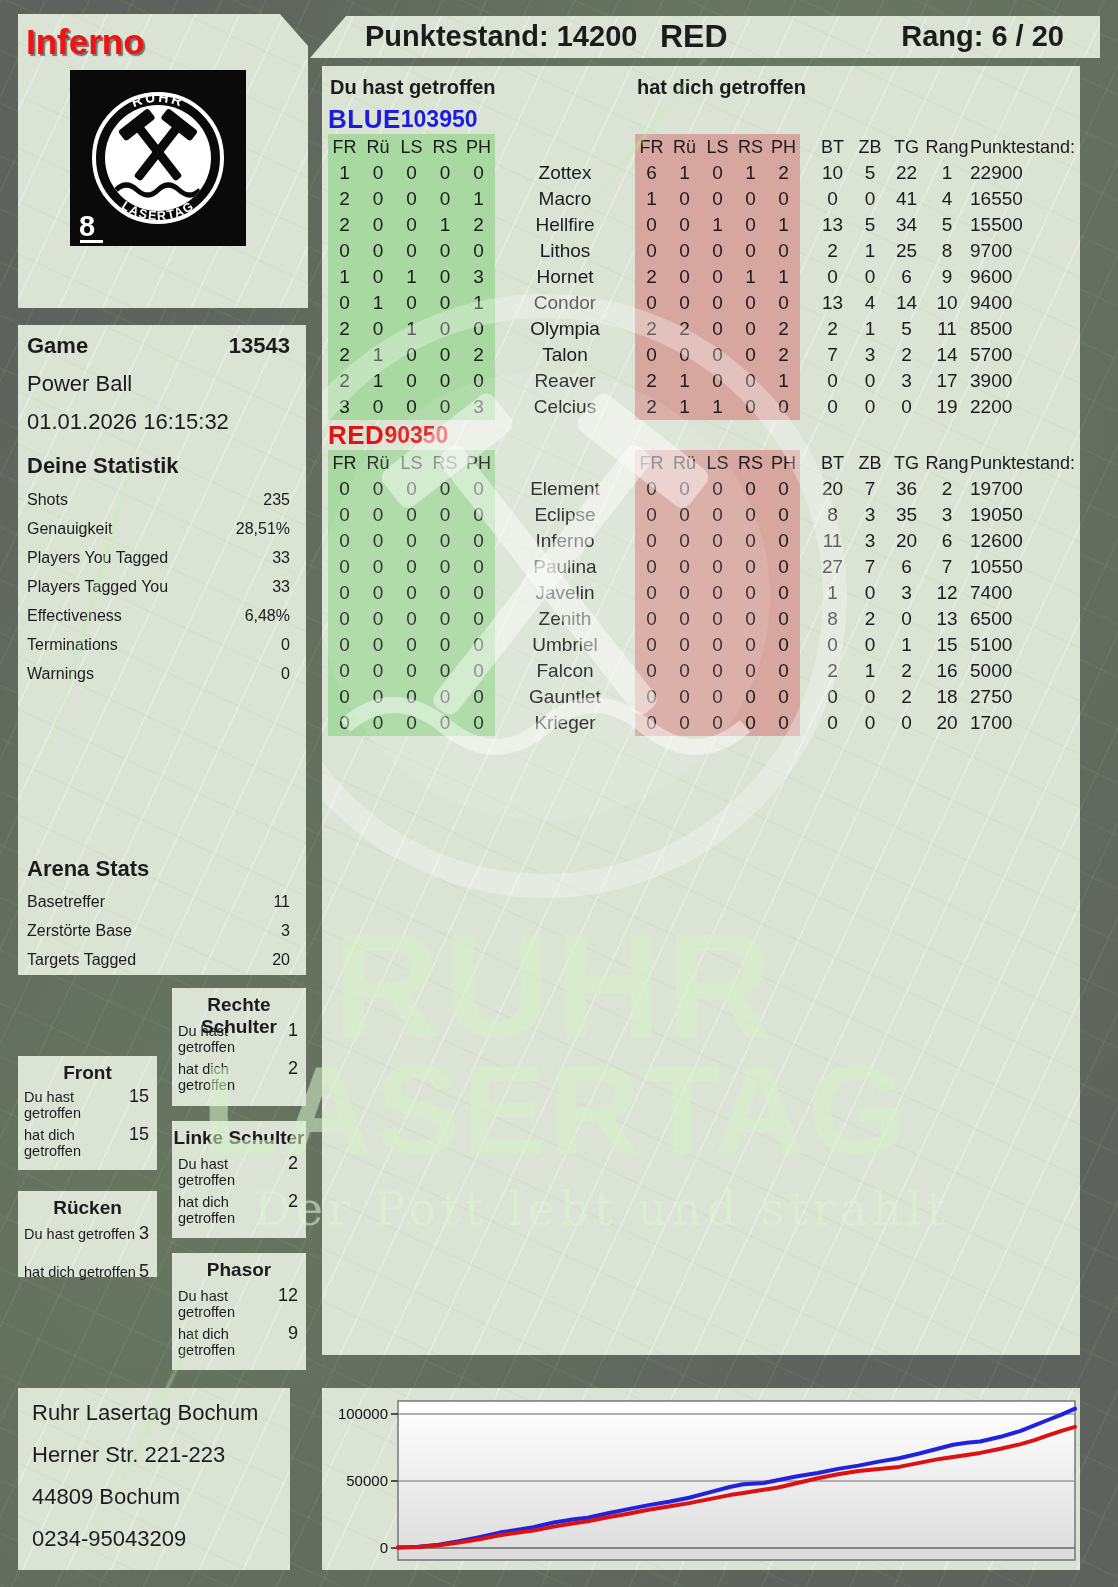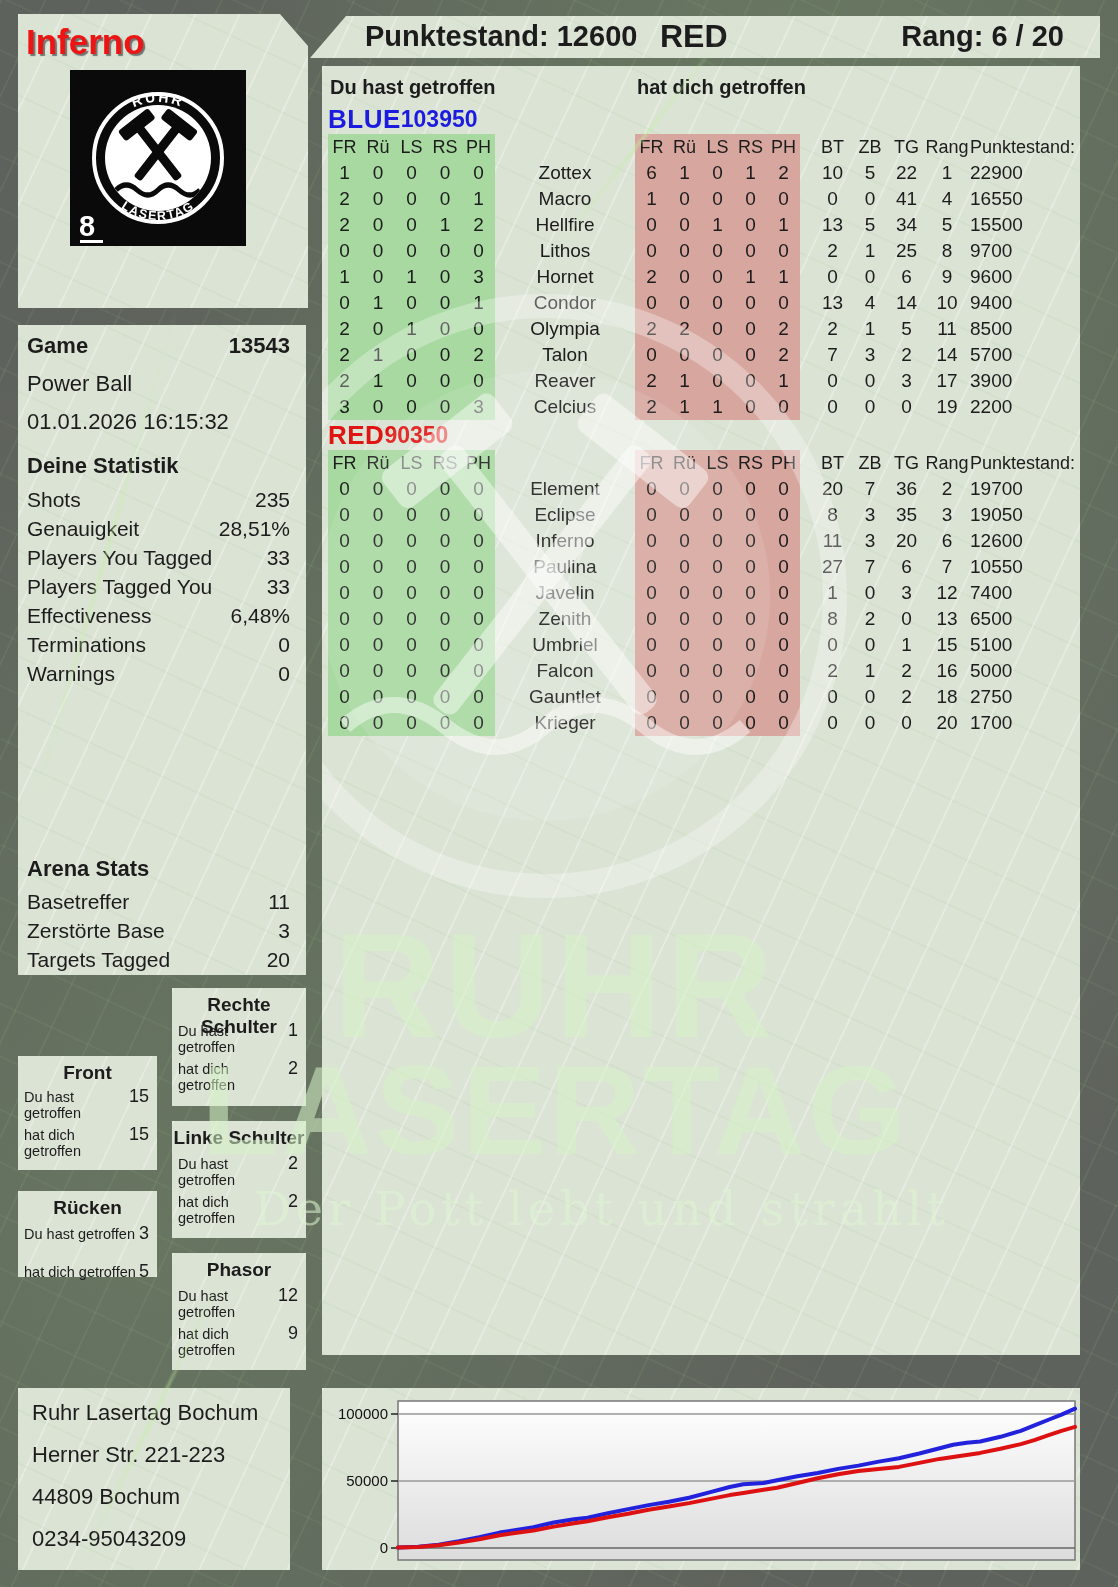--- a/index.html
+++ b/index.html
@@ -48,21 +48,21 @@
   .bg-g{background:#a7d9a1;}
   .bg-p{background:#d7a79f;}
   
   #wm-logo{position:absolute;left:-97px;top:210px;pointer-events:none;}
   
   #panel-game{left:18px;top:325px;width:288px;height:650px;}
   .g-abs{position:absolute;left:9px;right:16px;}
   .kv{display:flex;justify-content:space-between;}
   .fs22{font-size:22px;}
   .b{font-weight:bold;}
-  .stat-row{display:flex;justify-content:space-between;height:29px;line-height:29px;font-size:21px;}
+  .stat-row{display:flex;justify-content:space-between;height:29px;line-height:29px;font-size:16px;}
   
   .zone{position:absolute;background-color:#dbe3d5;
     background-image:repeating-linear-gradient(115deg, rgba(255,255,255,0.25) 0 2px, transparent 2px 40px);}
   .zone-title{text-align:center;font-size:19px;font-weight:bold;margin-top:6px;}
   .zone-row{position:absolute;left:6px;right:8px;display:flex;justify-content:space-between;align-items:baseline;}
   .zone-row .zl{font-size:14.5px;}
   .zone-row .zv{font-size:18px;}
   #zone-rechte{left:172px;top:988px;width:134px;height:118px;}
   #zone-front{left:18px;top:1056px;width:139px;height:114px;}
   #zone-linke{left:172px;top:1121px;width:134px;height:117px;}
@@ -117,21 +117,21 @@
       </text>
       <text font-family="Liberation Sans, sans-serif" font-size="12.5" font-weight="bold" fill="#ffffff" letter-spacing="1.5">
         <textPath href="#arcBot" startOffset="50%" text-anchor="middle">LASERTAG</textPath>
       </text>
       <text x="9" y="166" font-family="Liberation Sans, sans-serif" font-size="29" font-weight="bold" fill="#ffffff">8</text>
       <rect x="10" y="170" width="23" height="3" fill="#ffffff"></rect>
     </svg>
   </div>
 
   <div class="panel" id="header-bar">
-    <div class="hdr-points">Punktestand: 12600</div>
+    <div class="hdr-points">Punktestand: 14200</div>
     <div class="hdr-team">RED</div>
     <div class="hdr-rank">Rang: 6 / 20</div>
   </div>
 
   <div class="panel" id="panel-main">
     <div class="hit-col-label" style="left:8px;">Du hast getroffen</div>
     <div class="hit-col-label" style="left:315px;">hat dich getroffen</div>
     <div id="scoreboard">
         <div class="team-row">
           <span class="team-name" style="color: rgb(28, 28, 223);">BLUE</span>

